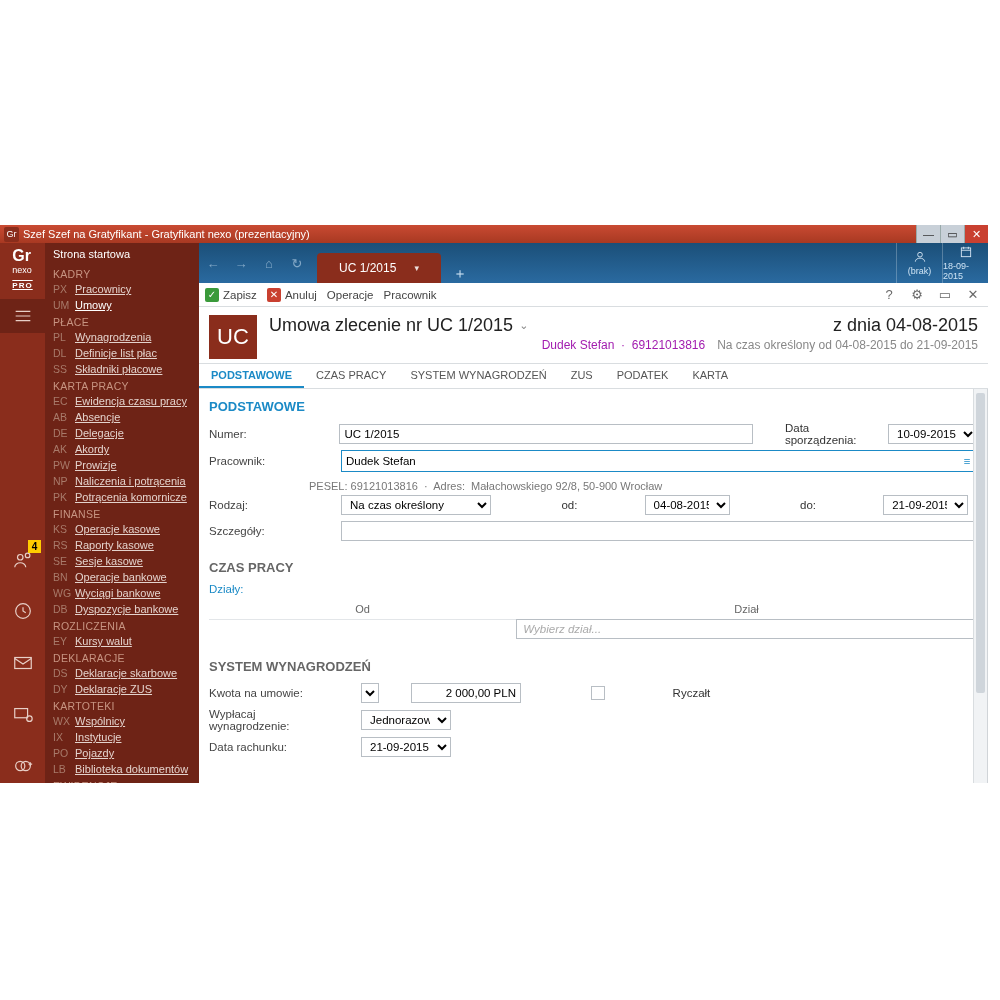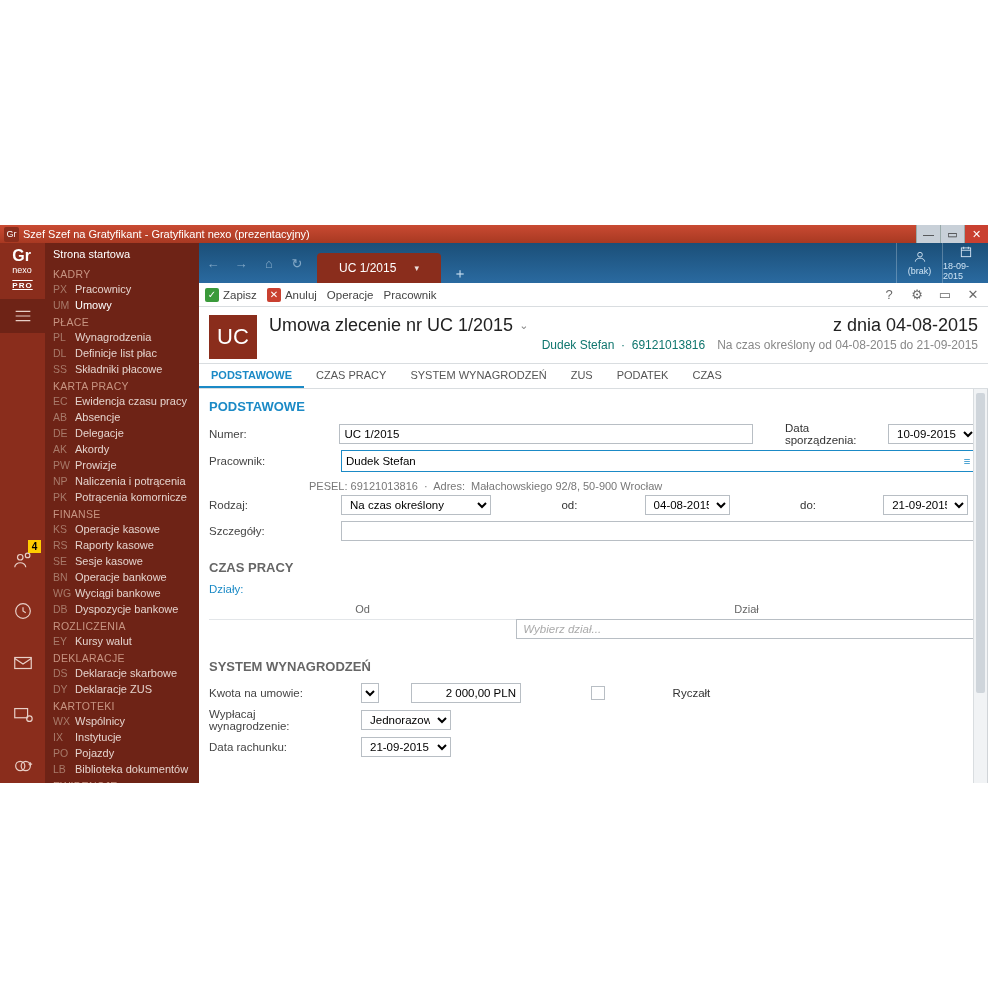--- a/index.html
+++ b/index.html
@@ -35,21 +35,21 @@
   .rail .badge::after { content:"4"; position:absolute; top:-3px; right:4px; width:13px; height:13px;
                          background:#ffcc00; color:#000; font-size:10px; font-weight:bold;
                          text-align:center; line-height:13px; }
 
   
   .sidebar { width:154px; background:#6e2316; color:#d6bfb8; font-size:11px; overflow:hidden; }
   .sidebar .start { padding:5px 8px; color:#fff; }
   .sidebar .grp-title { padding:3px 8px 1px 8px; color:#c79482; font-size:10.5px; letter-spacing:.3px;}
   .sidebar .item { display:flex; padding:1px 8px; line-height:14px; cursor:pointer; }
   .sidebar .item .code { width:22px; color:#a87a6a; font-size:10.5px; }
-  .sidebar .item .lbl { flex:1; color:#e4d2cc; }
+  .sidebar .item .lbl { flex:1; color:#e4d2cc;text-decoration:underline; }
   .sidebar .item.on .lbl { color:#fff; }
 
   
   .main { flex:1; background:#fff; display:flex; flex-direction:column; min-width:0; }
 
   
   .topbar { height:40px; background:linear-gradient(#1b4f78,#2a6aa0); display:flex; align-items:stretch;
             color:#cfe4f5; position:relative;}
   .topbar .nav-ic { width:28px; display:flex; align-items:center; justify-content:center; opacity:.55;
                     font-size:13px;}
@@ -75,21 +75,21 @@
   .toolbar .spacer { flex:1; }
   .toolbar .ric { width:18px; text-align:center; color:#6a6a6a; cursor:pointer; font-size:13px;}
 
   
   .hdr { display:flex; padding:8px 10px 4px 10px; gap:12px; }
   .hdr .badgeUC { width:48px; height:44px; background:#8a2d1c; color:#fff; font-size:22px;
                   font-weight:300; display:flex; align-items:center; justify-content:center;}
   .hdr .lft { flex:1; min-width:0;text-align:right; }
   .hdr .title { font-size:18px; color:#222; display:flex; align-items:center; gap:6px;}
   .hdr .title .chev { font-size:11px; color:#888;}
-  .hdr .sub { color:#0f766e; font-size:12px; margin-top:2px;}
+  .hdr .sub { color:#a21caf; font-size:12px; margin-top:2px;}
   .hdr .rgt { text-align:right; }
   .hdr .rgt .d1 { font-size:18px; color:#222;}
   .hdr .rgt .d2 { font-size:12px; color:#888; margin-top:2px;}
 
   
   .ctabs { display:flex; border-top:1px solid #d9dde0; border-bottom:1px solid #d9dde0;
            font-size:11px; color:#555; }
   .ctabs .ct { padding:5px 12px; cursor:pointer; }
   .ctabs .ct.active { color:#1b8ac6; font-weight:bold; border-bottom:2px solid #1b8ac6; }
 
@@ -369,21 +369,21 @@
           <div class="d2">Na czas określony od 04-08-2015 do 21-09-2015</div>
         </div>
       </div>
 
       <div class="ctabs">
         <div class="ct active">PODSTAWOWE</div>
         <div class="ct">CZAS PRACY</div>
         <div class="ct">SYSTEM WYNAGRODZEŃ</div>
         <div class="ct">ZUS</div>
         <div class="ct">PODATEK</div>
-        <div class="ct">CZAS</div>
+        <div class="ct">KARTA</div>
       </div>
 
       <div class="body">
         <div class="vscroll">
             <div class="thumb"></div>
           </div>
 
         <div class="sectitle">PODSTAWOWE</div>
 
         <div class="row">

